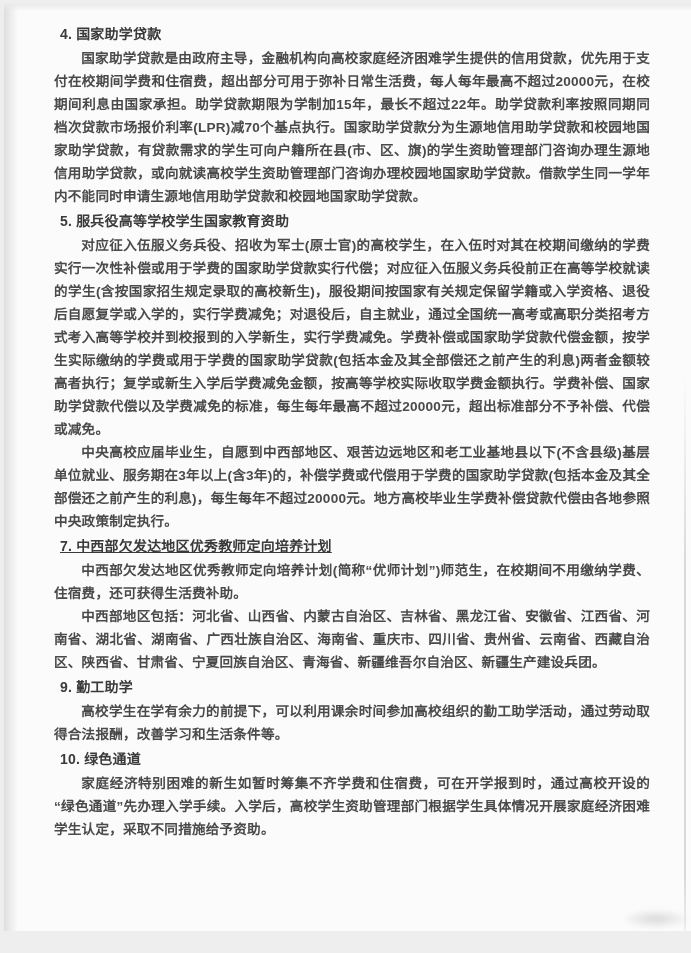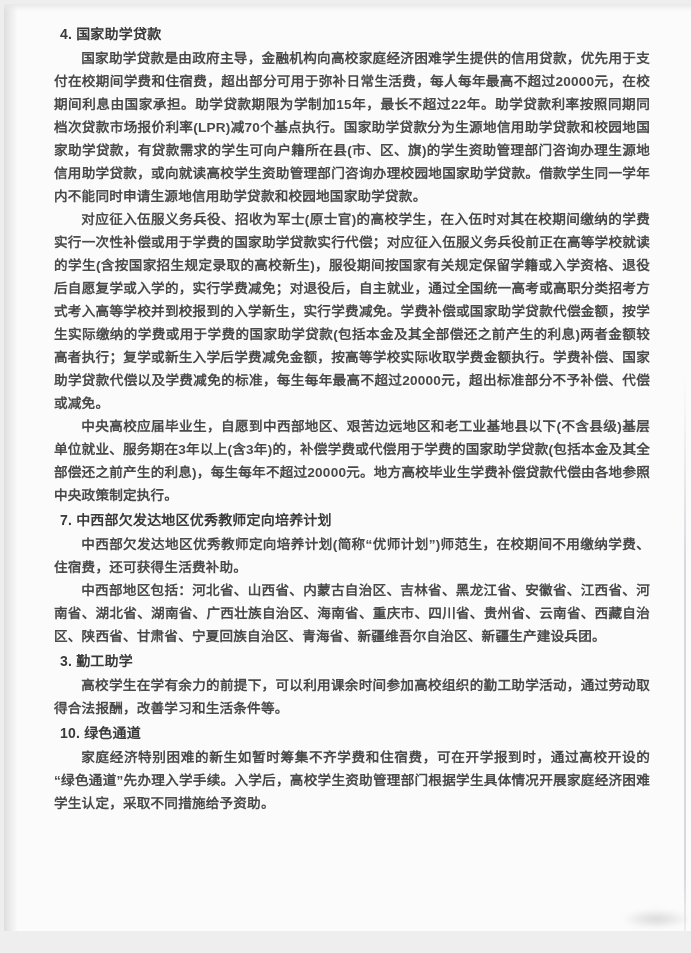--- a/index.html
+++ b/index.html
@@ -81,38 +81,39 @@
   <div class="edge-right-line"></div>
   <div class="corner-shadow"></div>
 
   <main class="content" id="sections" style="color: rgb(74, 74, 74);">
   <section class="doc-section">
     <h2 class="sec-heading" style="color: rgb(58, 58, 58);">4. 国家助学贷款</h2>
   <p class="sec-para">国家助学贷款是由政府主导，金融机构向高校家庭经济困难学生提供的信用贷款，优先用于支付在校期间学费和住宿费，超出部分可用于弥补日常生活费，每人每年最高不超过20000元，在校期间利息由国家承担。助学贷款期限为学制加15年，最长不超过22年。助学贷款利率按照同期同档次贷款市场报价利率(LPR)减70个基点执行。国家助学贷款分为生源地信用助学贷款和校园地国家助学贷款，有贷款需求的学生可向户籍所在县(市、区、旗)的学生资助管理部门咨询办理生源地信用助学贷款，或向就读高校学生资助管理部门咨询办理校园地国家助学贷款。借款学生同一学年内不能同时申请生源地信用助学贷款和校园地国家助学贷款。</p>
       </section>
 
   <section class="doc-section">
+    <h2 class="sec-heading" style="color: rgb(58, 58, 58);">5. 服兵役高等学校学生国家教育资助</h2>
   <p class="sec-para">对应征入伍服义务兵役、招收为军士(原士官)的高校学生，在入伍时对其在校期间缴纳的学费实行一次性补偿或用于学费的国家助学贷款实行代偿；对应征入伍服义务兵役前正在高等学校就读的学生(含按国家招生规定录取的高校新生)，服役期间按国家有关规定保留学籍或入学资格、退役后自愿复学或入学的，实行学费减免；对退役后，自主就业，通过全国统一高考或高职分类招考方式考入高等学校并到校报到的入学新生，实行学费减免。学费补偿或国家助学贷款代偿金额，按学生实际缴纳的学费或用于学费的国家助学贷款(包括本金及其全部偿还之前产生的利息)两者金额较高者执行；复学或新生入学后学费减免金额，按高等学校实际收取学费金额执行。学费补偿、国家助学贷款代偿以及学费减免的标准，每生每年最高不超过20000元，超出标准部分不予补偿、代偿或减免。</p>
       </section>
 
   <section class="doc-section">
   <p class="sec-para">中央高校应届毕业生，自愿到中西部地区、艰苦边远地区和老工业基地县以下(不含县级)基层单位就业、服务期在3年以上(含3年)的，补偿学费或代偿用于学费的国家助学贷款(包括本金及其全部偿还之前产生的利息)，每生每年不超过20000元。地方高校毕业生学费补偿贷款代偿由各地参照中央政策制定执行。</p>
       </section>
 
   <section class="doc-section">
-    <h2 class="sec-heading" style="color: rgb(58, 58, 58);">7. 中西部欠发达地区优秀教师定向培养计划</h2>
+    <h2 class="sec-heading" style="color: rgb(58, 58, 58); text-decoration: underline;">7. 中西部欠发达地区优秀教师定向培养计划</h2>
   <p class="sec-para">中西部欠发达地区优秀教师定向培养计划(简称“优师计划”)师范生，在校期间不用缴纳学费、住宿费，还可获得生活费补助。</p>
       </section>
 
   <section class="doc-section">
         <p class="sec-para">中西部地区包括：河北省、山西省、内蒙古自治区、吉林省、黑龙江省、安徽省、江西省、河南省、湖北省、湖南省、广西壮族自治区、海南省、重庆市、四川省、贵州省、云南省、西藏自治区、陕西省、甘肃省、宁夏回族自治区、青海省、新疆维吾尔自治区、新疆生产建设兵团。</p>
       </section>
 
   <section class="doc-section">
-    <h2 class="sec-heading" style="color: rgb(58, 58, 58);">3. 勤工助学</h2>
+    <h2 class="sec-heading" style="color: rgb(58, 58, 58);">9. 勤工助学</h2>
   <p class="sec-para">高校学生在学有余力的前提下，可以利用课余时间参加高校组织的勤工助学活动，通过劳动取得合法报酬，改善学习和生活条件等。</p>
       </section>
 
   <section class="doc-section">
     <h2 class="sec-heading" style="color: rgb(58, 58, 58);">10. 绿色通道</h2>
   <p class="sec-para">家庭经济特别困难的新生如暂时筹集不齐学费和住宿费，可在开学报到时，通过高校开设的“绿色通道”先办理入学手续。入学后，高校学生资助管理部门根据学生具体情况开展家庭经济困难学生认定，采取不同措施给予资助。</p>
       </section>
 </main>
 </div>
 

